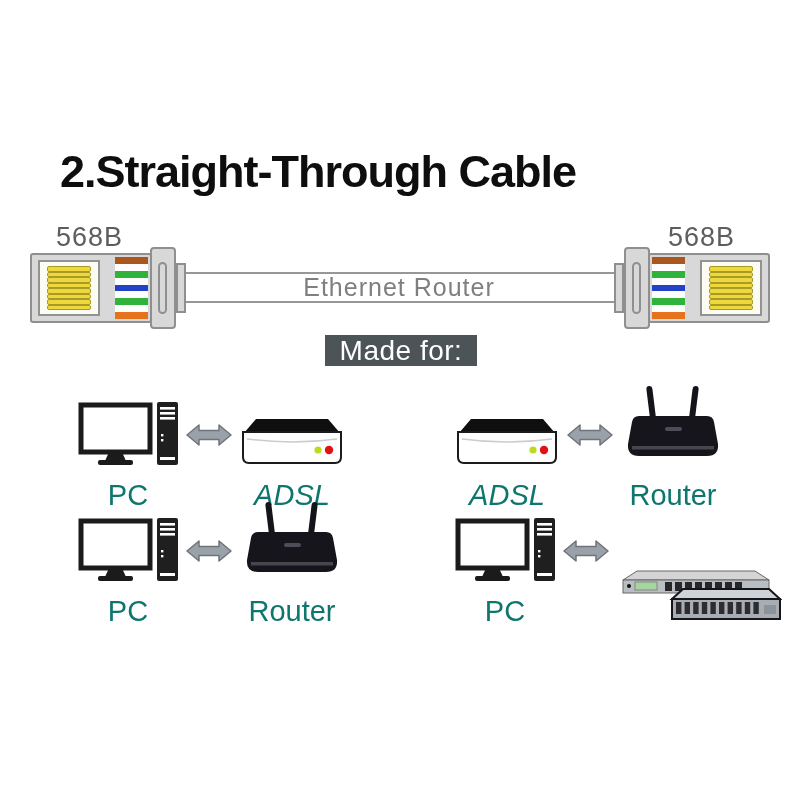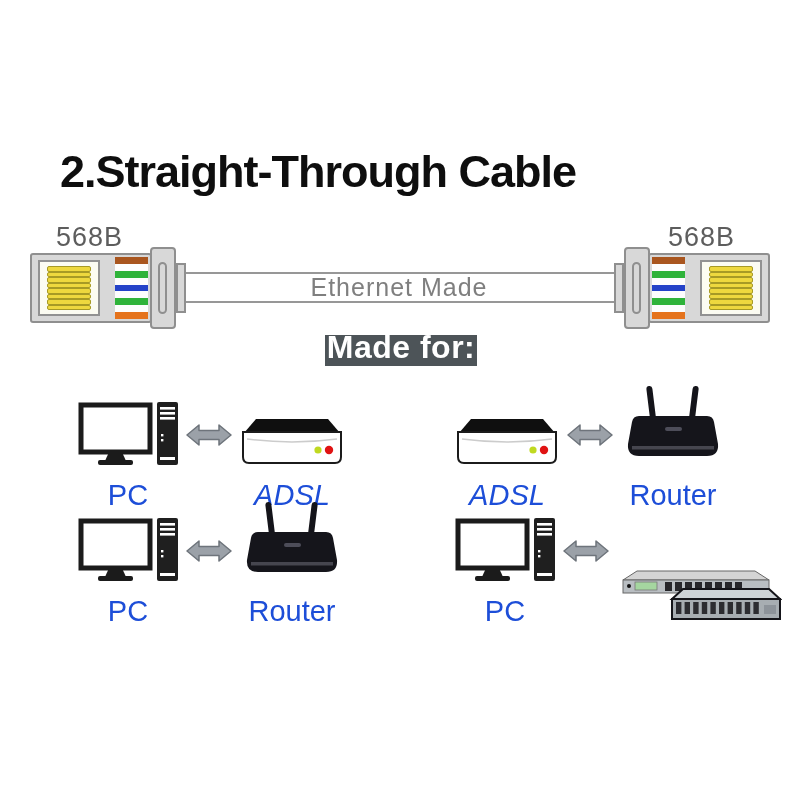--- a/index.html
+++ b/index.html
@@ -73,57 +73,57 @@
   .neck {
     position:absolute; top:16px; width:10px; height:50px;
     background:#d8d8d8; border:2px solid #8f8f8f; box-sizing:border-box;
   }
   .connector.left  .neck { left:146px; }
   .connector.right .neck { left:0; }
 
   
   .banner {
     position:absolute; left:325px; top:335px; width:152px; height:31px;
-    display:flex; align-items:flex-end; justify-content:center;
-    font-size:32px; letter-spacing:0.5px;font-weight:bold;
+    display:flex; align-items:flex-start; justify-content:center;
+    font-size:28px; letter-spacing:0.5px;
   }
 
   
   .pair { position:absolute; display:flex; align-items:flex-end; }
   .pair-1 { left:78px;  top:402px; }
   .pair-2 { left:455px; top:383px; }
   .pair-3 { left:78px;  top:499px; }
   .pair-4 { left:455px; top:518px; }
 
   .device { display:flex; flex-direction:column; align-items:center; }
   .device.w-pc     { width:100px; }
   .device.w-adsl   { width:104px;font-style:italic; }
   .device.w-router { width:104px; }
   .device.w-hub    { width:165px; }
 
   .dev-label {
-    margin-top:8px; font-size:29px; color:#1d4ed8;
+    margin-top:8px; font-size:29px; color:#0f766e;
     line-height:1.1; height:33px; white-space:nowrap;
   }
   .dev-label.shift-left { transform:translateX(-34px); }
 
   .arrow-wrap { margin:0 8px 61px 8px; flex:none; }
 </style>
 </head>
 <body>
 
 <div class="canvas">
 
   <div class="title">2.Straight-Through Cable</div>
 
   <div class="lbl-568 left">568B</div>
   <div class="lbl-568 right">568B</div>
 
   <div class="cable-body">
-    <span class="cable-text">Ethernet Made</span>
+    <span class="cable-text">Ethernet Router</span>
   </div>
 
   <div class="connector left">
     <div class="conn-body">
       <div class="pin-panel">
           <div class="pin" style="background: rgb(238, 216, 62);"></div>
           <div class="pin" style="background: rgb(238, 216, 62);"></div>
           <div class="pin" style="background: rgb(238, 216, 62);"></div>
           <div class="pin" style="background: rgb(238, 216, 62);"></div>
           <div class="pin" style="background: rgb(238, 216, 62);"></div>

